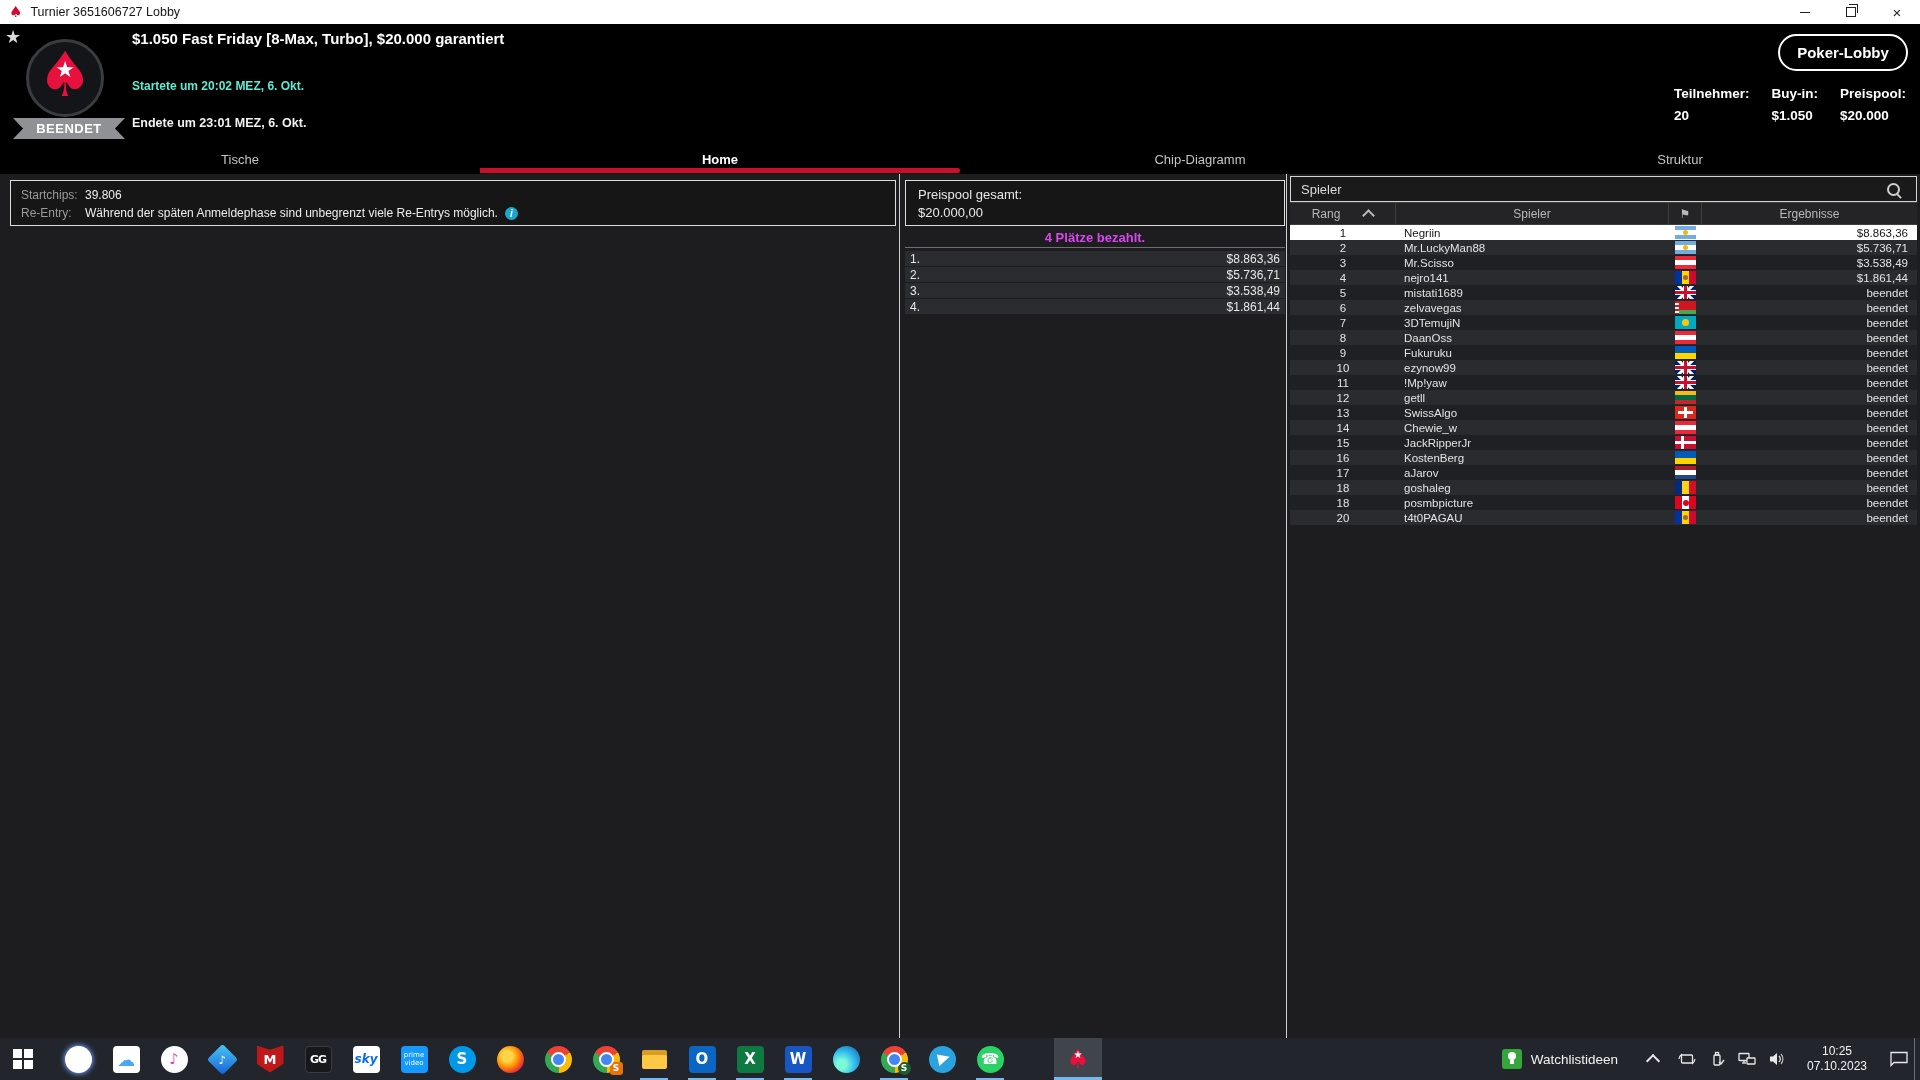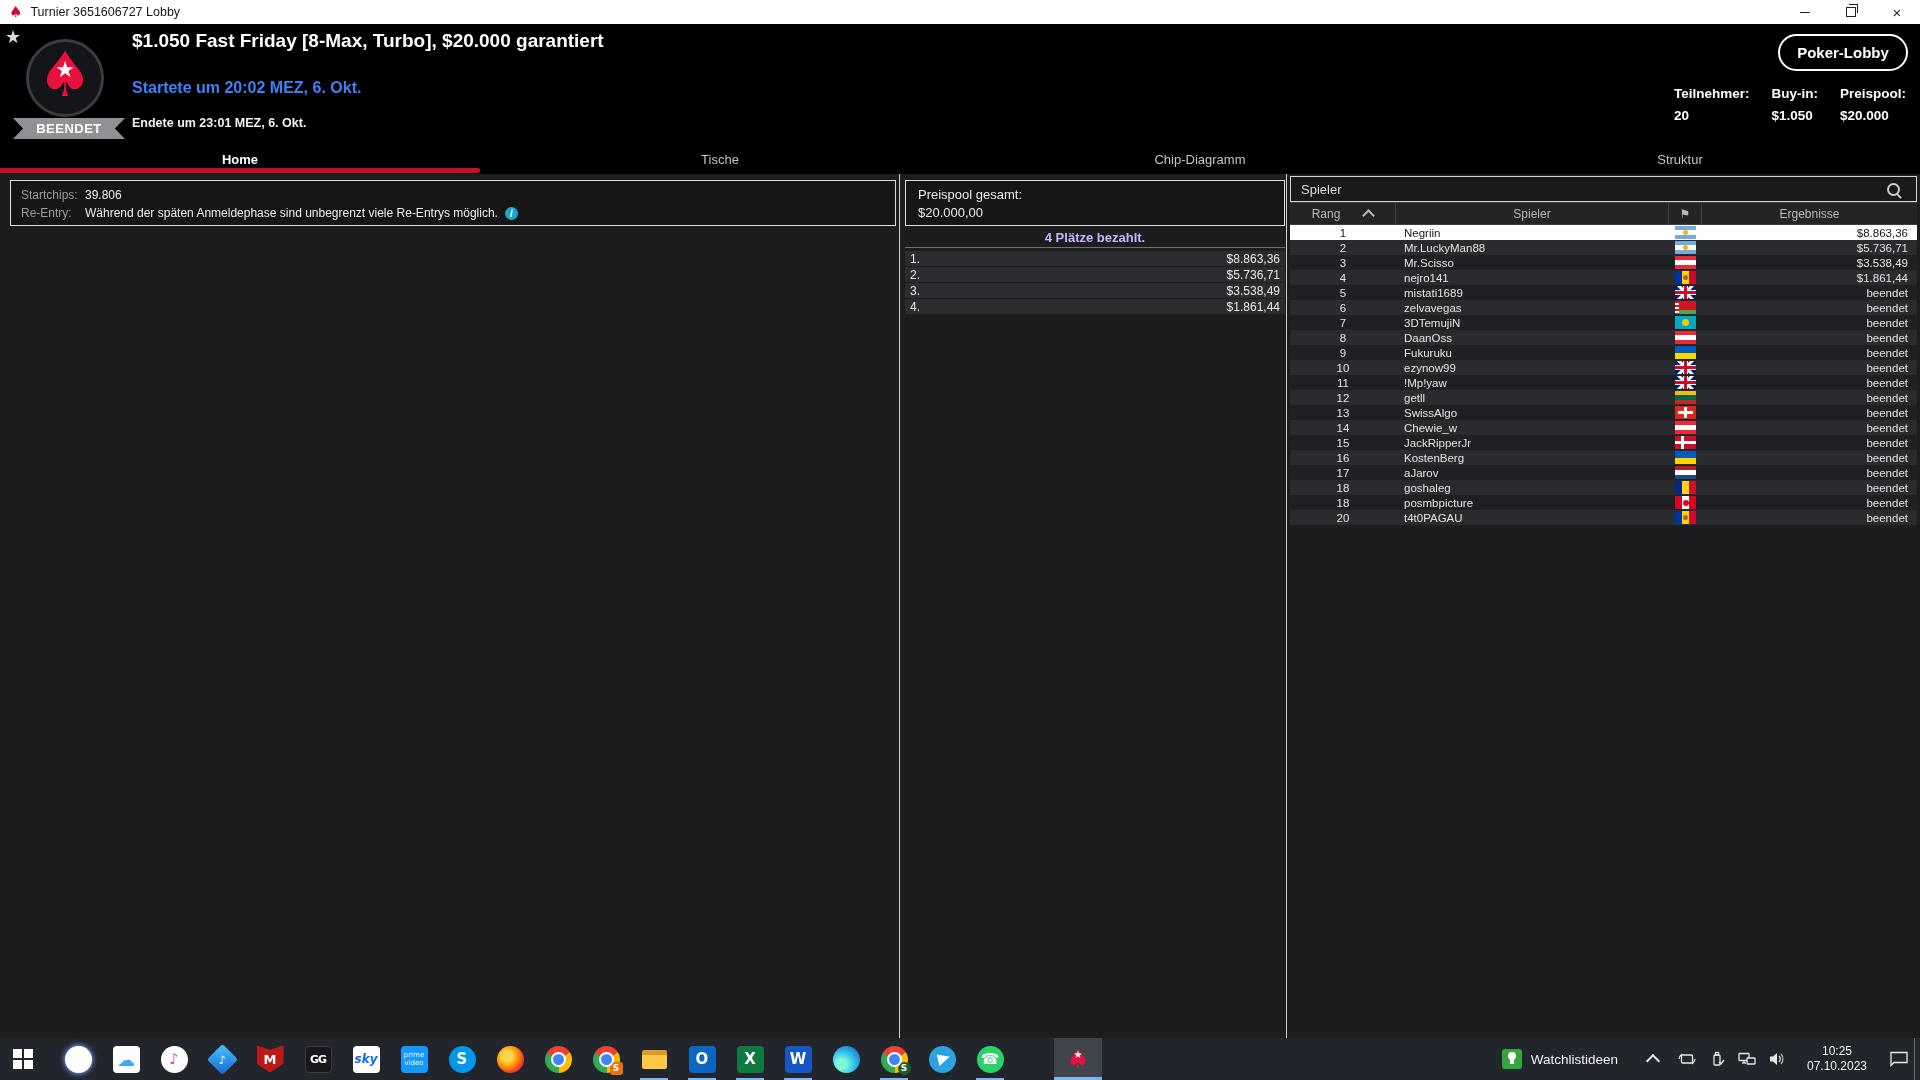--- a/index.html
+++ b/index.html
@@ -19,22 +19,22 @@
 
   
   .header{position:relative;height:121px;background:#000;color:#fff;}
   .fav-star{position:absolute;left:5px;top:2px;color:#dcdcdc;font-size:18px;}
   .logo{position:absolute;left:26px;top:15px;width:78px;height:78px;border-radius:50%;background:#141518;border:3px solid #3a3c40;box-sizing:border-box;}
   .logo-spade{position:absolute;left:0;right:0;top:-6px;text-align:center;font-size:62px;color:#e8103d;line-height:78px;}
   .logo-star{position:absolute;left:0;right:0;top:17px;text-align:center;font-size:22px;color:#fff;line-height:22px;}
   .ribbon{position:absolute;left:13px;top:94px;width:112px;height:21px;background:#8f9194;color:#fff;
           font-size:13px;font-weight:bold;letter-spacing:.5px;display:flex;align-items:center;justify-content:center;
           clip-path:polygon(0 0,100% 0,91% 50%,100% 100%,0 100%,9% 50%);}
-  .head-title{position:absolute;left:132px;top:6px;font-size:19px;font-weight:bold;}
-  .head-line1{position:absolute;left:132px;top:55px;font-size:16px;font-weight:bold;color:#3b82f6;}
+  .head-title{position:absolute;left:132px;top:6px;font-size:15px;font-weight:bold;}
+  .head-line1{position:absolute;left:132px;top:55px;font-size:12px;font-weight:bold;color:#5eead4;}
   .head-line2{position:absolute;left:132px;top:92px;font-size:12.5px;font-weight:bold;color:#f2f2f2;}
   .lobby-btn{position:absolute;right:12px;top:10px;width:130px;height:37px;border:2px solid #fff;border-radius:20px;
              background:transparent;color:#fff;font-size:15px;font-weight:bold;display:flex;align-items:center;justify-content:center;cursor:pointer;
              font-family:"Liberation Sans",sans-serif;}
   .stats{position:absolute;right:14px;top:62px;display:flex;gap:22px;}
   .stat-col{display:flex;flex-direction:column;gap:7px;font-size:13.5px;font-weight:bold;color:#fff;}
 
   
   .tabstrip{height:28px;background:#000;display:flex;position:relative;}
   .tab{flex:1;display:flex;align-items:center;justify-content:center;font-size:13px;color:#c4c4c4;position:relative;cursor:pointer;}
@@ -50,21 +50,21 @@
   .info-row{display:flex;line-height:18px;align-items:center;}
   .info-label{color:#9a9a9a;width:64px;flex:none;}
   .info-value{color:#ededed;}
   .info-icon{display:inline-block;width:13px;height:13px;border-radius:50%;background:#1ba7c9;color:#fff;font-size:10px;
              text-align:center;line-height:13px;margin-left:7px;font-weight:bold;font-style:italic;flex:none;cursor:pointer;}
 
   .prize-panel{position:absolute;left:905px;width:380px;top:0;bottom:0;}
   .prize-total-box{position:absolute;left:0;top:6px;width:380px;height:46px;border:1px solid #dcdcdc;background:#161617;
                    box-sizing:border-box;padding:5px 12px;font-size:13px;color:#e8e8e8;line-height:18px;}
   .prize-places{position:absolute;top:53px;left:0;width:380px;height:21px;border-bottom:1px solid #6f6f6f;
-                display:flex;align-items:center;justify-content:center;font-size:13px;font-weight:bold;color:#c4b5fd;box-sizing:border-box;}
+                display:flex;align-items:center;justify-content:center;font-size:13px;font-weight:bold;color:#d946ef;box-sizing:border-box;}
   .prize-rows{position:absolute;top:77px;left:0;width:380px;}
   .prize-row{height:15px;margin-bottom:1px;background:#2b2c2f;display:flex;justify-content:space-between;align-items:center;
              font-size:12px;color:#e8e8e8;padding:0 5px;}
 
   .players-panel{position:absolute;left:1290px;right:3px;top:0;bottom:0;}
   .search-box{position:absolute;top:2px;left:0;right:0;height:26px;border:1px solid #d4d4d4;background:#1a1a1b;box-sizing:border-box;
               display:flex;align-items:center;padding:0 10px;font-size:13px;color:#dcdcdc;}
   .mag{position:relative;width:9px;height:9px;border:2px solid #cfcfcf;border-radius:50%;display:inline-block;margin-left:auto;margin-right:6px;}
   .mag::after{content:"";position:absolute;width:2px;height:6px;background:#cfcfcf;transform:rotate(-45deg);left:9px;top:8px;}
   .table-header{position:absolute;top:28px;left:0;right:0;height:23px;background:#242427;border-top:1px solid #3e3e3e;border-bottom:1px solid #3e3e3e;
@@ -191,26 +191,26 @@
         <span>$1.050</span>
       </div>
       <div class="stat-col">
         <span>Preispool:</span>
         <span>$20.000</span>
       </div>
     </div>
 </div>
 
 <div class="tabstrip">
+    <div class="tab">
+      <span>Tische</span>
+    </div>
     <div class="tab active">
       <span>Home</span>
       <div class="tab-underline"></div>
-    </div>
-    <div class="tab">
-      <span>Tische</span>
     </div>
     <div class="tab">
       <span>Chip-Diagramm</span>
     </div>
     <div class="tab">
       <span>Struktur</span>
     </div>
   </div>
 
 <div class="content">

